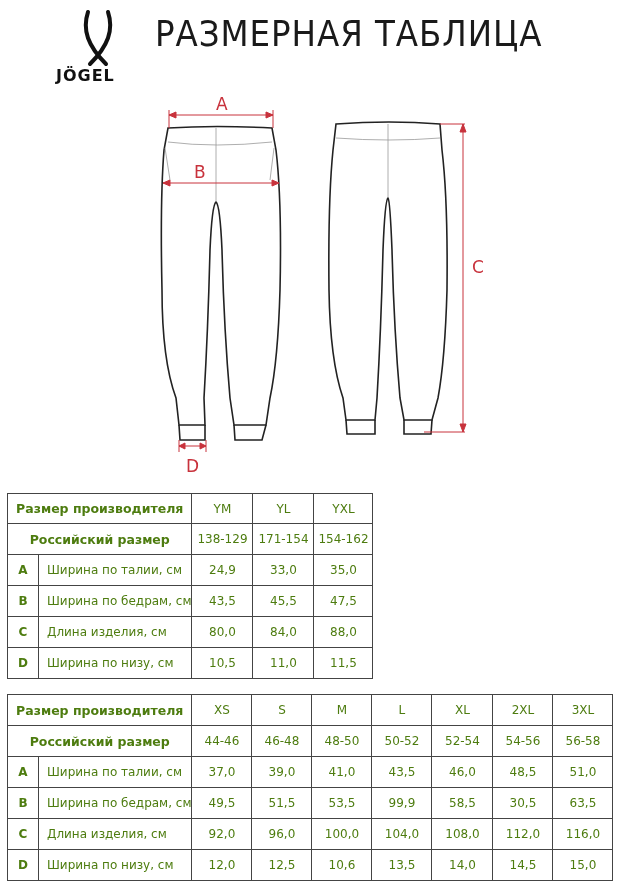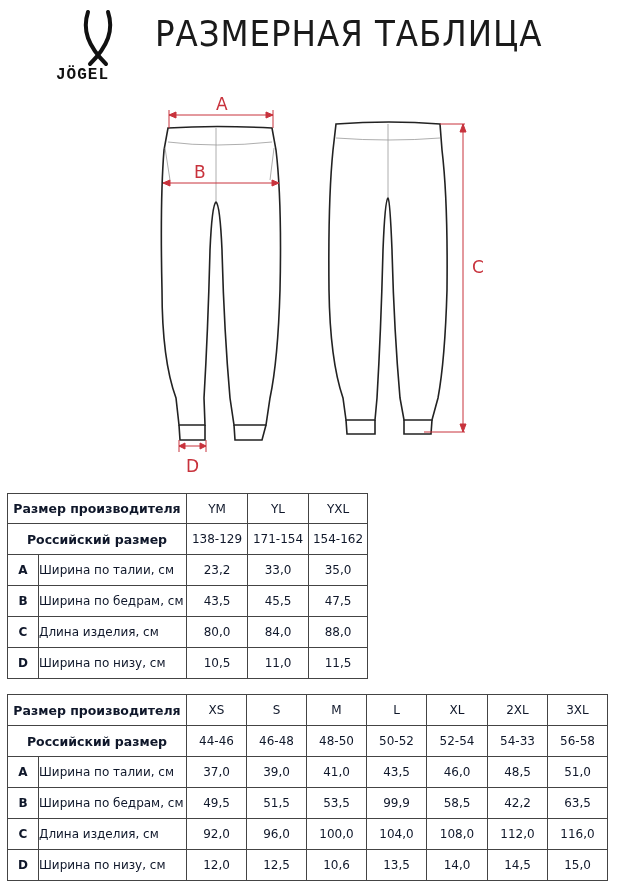--- a/index.html
+++ b/index.html
@@ -1,25 +1,25 @@
 <!DOCTYPE html>
 <html><head>
 <meta charset="utf-8">
 <style>
   html, body { margin:0; padding:0; background:#fff; }
   body { width:624px; height:896px; position:relative; overflow:hidden; font-family:"DejaVu Sans", sans-serif; color:#1e1e1e; }
   .logo { position:absolute; left:58px; top:8px; width:80px; height:80px; }
-  .logo-text { position:absolute; left:56px; top:66px; font-size:16px; font-weight:bold; letter-spacing:1px; color:#111;font-family:Liberation Mono, monospace; }
+  .logo-text { position:absolute; left:56px; top:66px; font-size:16px; font-weight:bold; letter-spacing:1px; color:#111; }
   .title { position:absolute; left:155px; top:14px; font-size:35px; font-weight:normal; letter-spacing:1px; color:#1a1a1a; font-family:"DejaVu Sans", sans-serif; transform:scaleX(0.93); transform-origin:left top; }
   .drawing { position:absolute; left:0; top:0; width:624px; height:490px; }
-  table.sz { position:absolute; border-collapse:collapse; font-size:12px; color:#0f172a; }
+  table.sz { position:absolute; border-collapse:collapse; font-size:12px; color:#4d7c0f; }
   table.sz td { border:1.5px solid #444; text-align:center; padding:0; }
   table.sz td.hdr { font-weight:bold; font-size:12.5px; }
   table.sz td.letter { font-weight:bold; width:30px; }
-  table.sz td.label { text-align:left; padding-left:0; }
+  table.sz td.label { text-align:left; padding-left:8px; }
   #t1 { left:7px; top:493px; }
   #t2 { left:7px; top:694px; }
 </style>
 </head>
 <body>
 
 <svg class="logo" viewBox="0 0 80 80">
   <path d="M30 4 C24 22, 30 38, 48 56 M50 4 C56 22, 50 38, 32 56" stroke="#111" stroke-width="4" fill="none" stroke-linecap="round"></path>
 </svg>
 <div class="logo-text">JÖGEL</div>
@@ -82,21 +82,21 @@
   </tr>
   <tr style="height:31px">
     <td class="hdr" colspan="2">Российский размер</td>
     <td>138-129</td>
     <td>171-154</td>
     <td>154-162</td>
   </tr>
   <tr style="height:31px">
     <td class="letter">A</td>
     <td class="label">Ширина по талии, см</td>
-    <td>23,2</td>
+    <td>24,9</td>
     <td>33,0</td>
     <td>35,0</td>
   </tr>
   <tr style="height:31px">
     <td class="letter">B</td>
     <td class="label">Ширина по бедрам, см</td>
     <td>43,5</td>
     <td>45,5</td>
     <td>47,5</td>
   </tr>
@@ -129,21 +129,21 @@
     <td style="width:59px">2XL</td>
     <td style="width:59px">3XL</td>
   </tr>
   <tr style="height:31px">
     <td class="hdr" colspan="2">Российский размер</td>
     <td>44-46</td>
     <td>46-48</td>
     <td>48-50</td>
     <td>50-52</td>
     <td>52-54</td>
-    <td>54-33</td>
+    <td>54-56</td>
     <td>56-58</td>
   </tr>
   <tr style="height:31px">
     <td class="letter">A</td>
     <td class="label">Ширина по талии, см</td>
     <td>37,0</td>
     <td>39,0</td>
     <td>41,0</td>
     <td>43,5</td>
     <td>46,0</td>
@@ -151,21 +151,21 @@
     <td>51,0</td>
   </tr>
   <tr style="height:31px">
     <td class="letter">B</td>
     <td class="label">Ширина по бедрам, см</td>
     <td>49,5</td>
     <td>51,5</td>
     <td>53,5</td>
     <td>99,9</td>
     <td>58,5</td>
-    <td>42,2</td>
+    <td>30,5</td>
     <td>63,5</td>
   </tr>
   <tr style="height:31px">
     <td class="letter">C</td>
     <td class="label">Длина изделия, см</td>
     <td>92,0</td>
     <td>96,0</td>
     <td>100,0</td>
     <td>104,0</td>
     <td>108,0</td>

